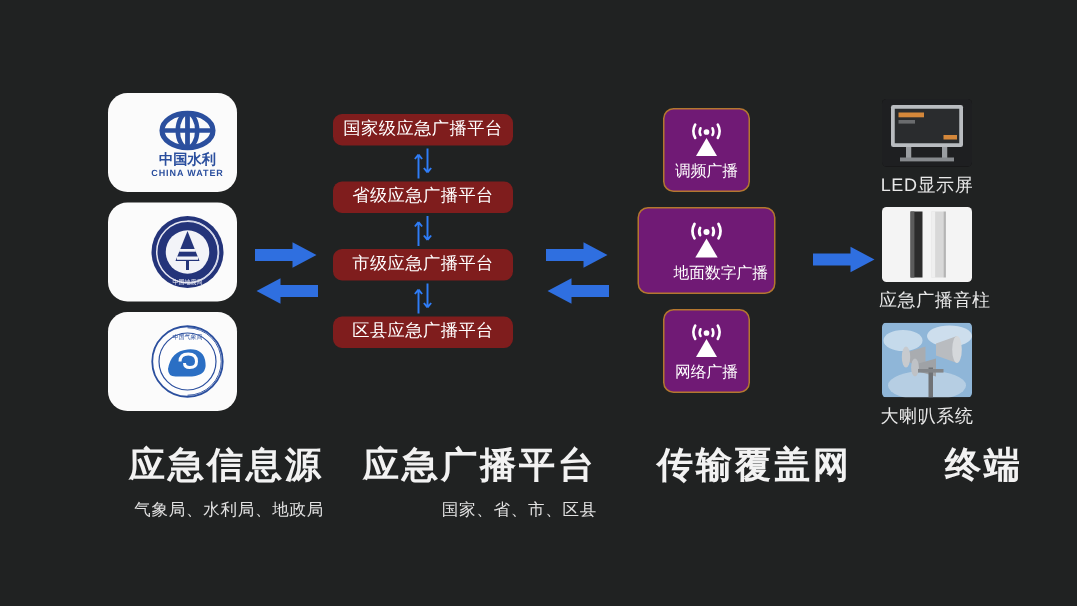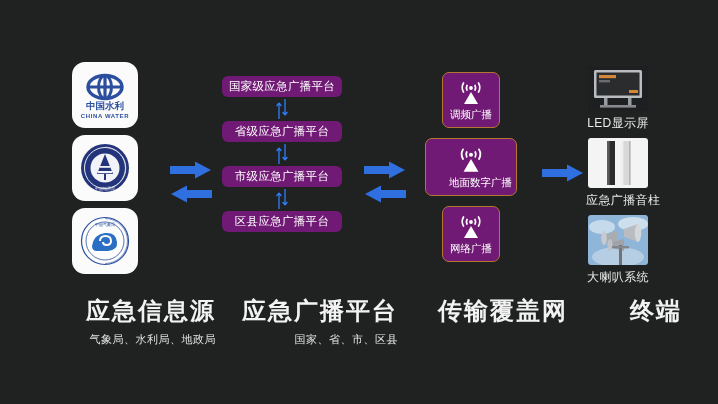--- a/index.html
+++ b/index.html
@@ -9,33 +9,33 @@
     font-family:"Liberation Sans","DejaVu Sans",sans-serif;
     overflow:hidden;position:relative;
   }
   .stage{position:absolute;left:0;top:0;width:718px;height:404px;}
 
   
   .sources{position:absolute;left:72px;top:62px;width:72px;}
   .logo-card{
     width:66px;height:66px;border-radius:13px;background:#fbfbfb;
     margin-bottom:7px;position:relative;overflow:hidden;
-    display:flex;align-items:center;justify-content:center;
+    display:flex;align-items:center;justify-content:center;padding-left:20px;
   }
   .logo-card svg{display:block;}
 
   
   .arrowpair{position:absolute;width:46px;}
   .arrowpair svg{display:block;}
   .ar-right{margin-bottom:4px;}
 
   
   .platforms{position:absolute;left:222px;top:76px;width:120px;}
   .pill{
-    background:#701a75;color:#fff;border-radius:6px;
+    background:#7f1d1d;color:#fff;border-radius:6px;
     font-size:11.5px;line-height:21px;height:21px;text-align:center;
     letter-spacing:.3px;white-space:nowrap;
   }
   .vlink{height:24px;display:flex;align-items:center;justify-content:center;}
   .vlink svg{display:block;}
 
   
   .trans{position:absolute;left:425px;top:72px;width:92px;}
   .tbox{
     background:#701a75;border:1px solid #b3772f;border-radius:7px;

